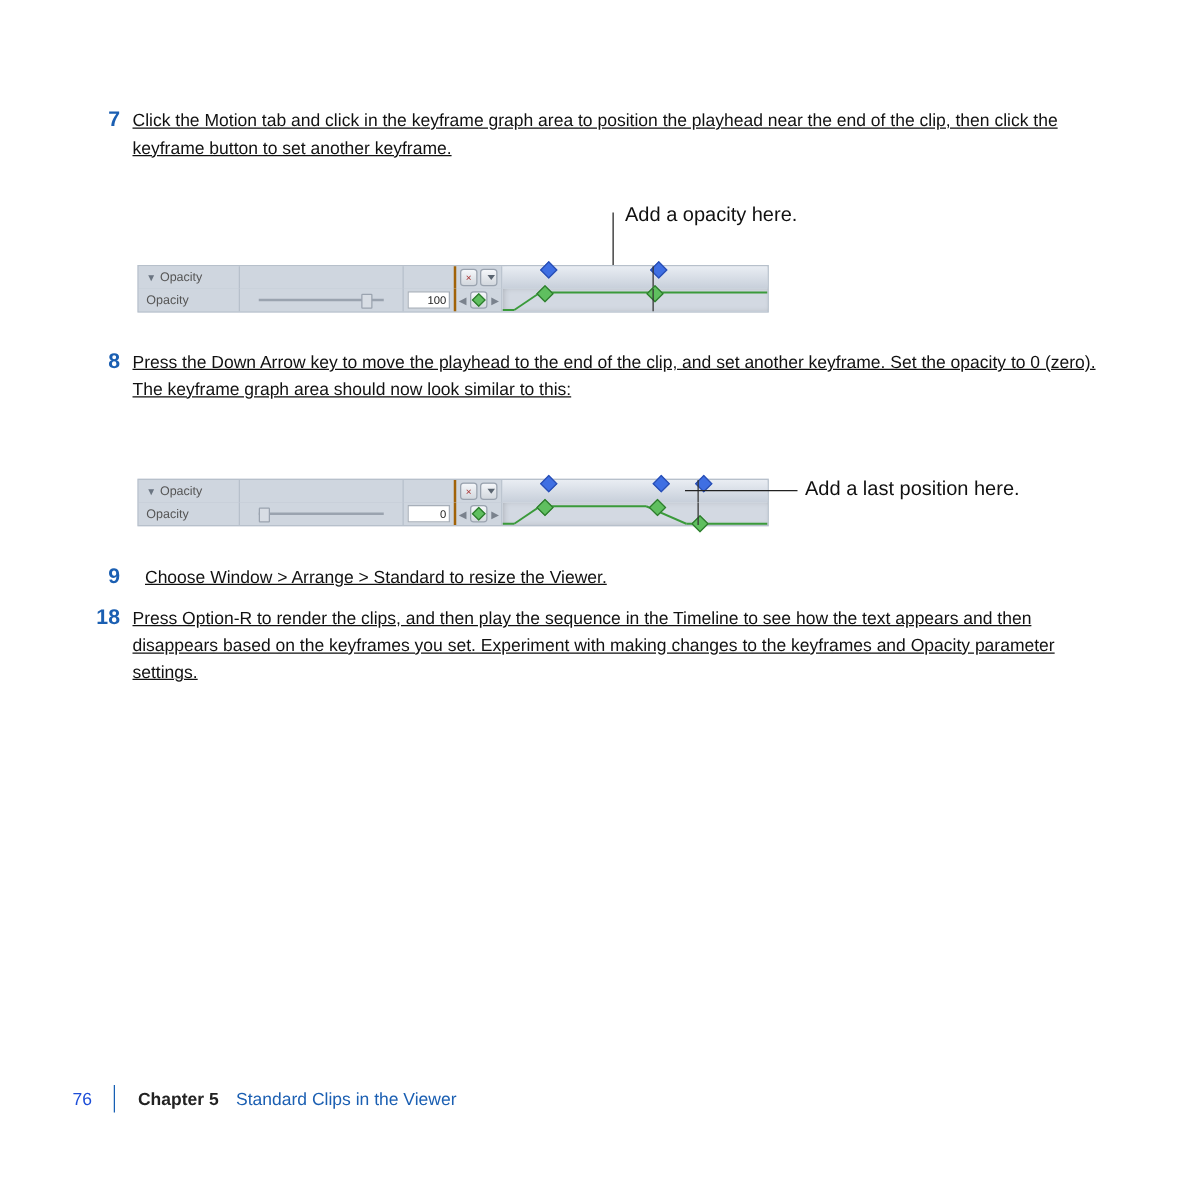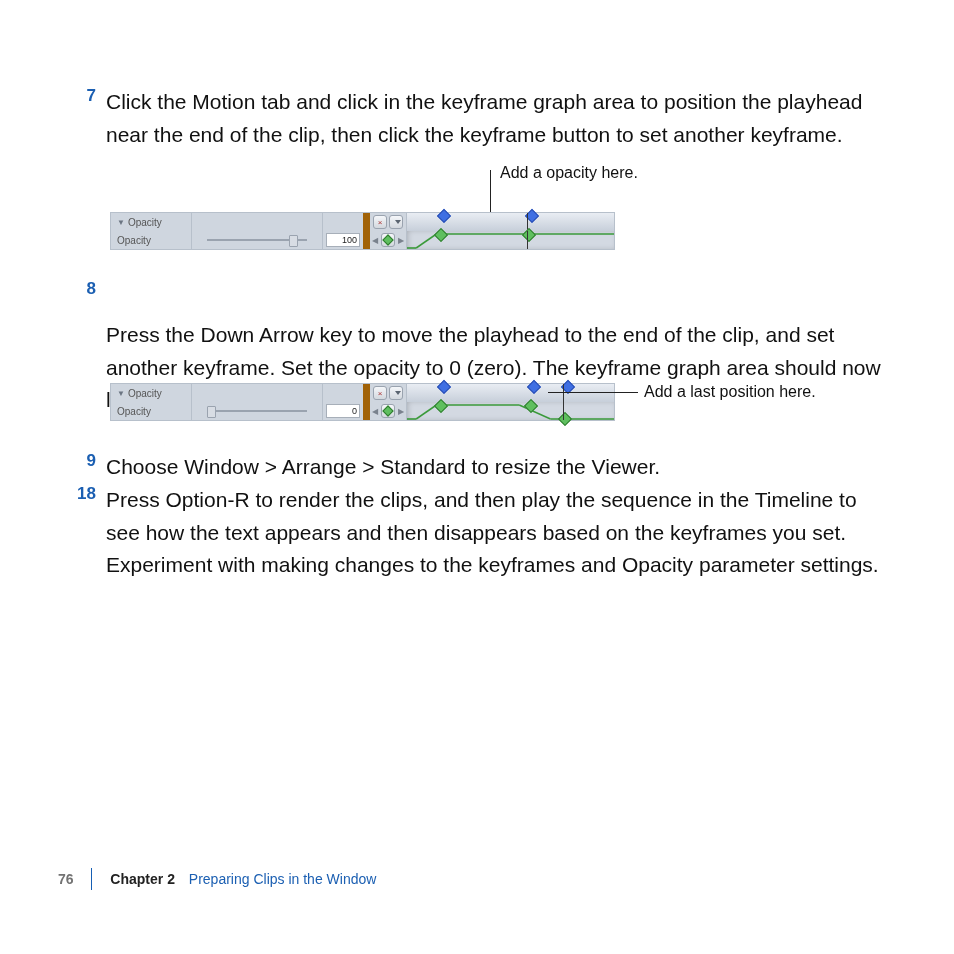--- a/index.html
+++ b/index.html
@@ -18,21 +18,22 @@
   .step-num{
     position:absolute;
     text-align:right;
     color:#1b5fb2;
     font-weight:600;
     font-size:17px;
   }
   .step-text{
     position:absolute;
     line-height:1.55;
-    font-size:21px;
+    font-size:14px;
+    text-decoration:underline;
   }
 
   
   
   
   .panel{
     position:absolute;
     border:1px solid #b7c0cb;
     background:#cfd6df;
     box-sizing:border-box;
@@ -57,21 +58,21 @@
     display:flex;align-items:center;justify-content:center;position:relative;
   }
   .panel .slider-track{
     width:100px;height:2px;background:#9aa3af;position:relative;
   }
   .panel .slider-thumb{
     position:absolute;top:-4px;width:7px;height:10px;
     background:#d8dde4;border:1px solid #9aa3af;border-radius:1px;
   }
   .panel .cell-value-wrap{
-    width:40px;height:100%;border-right:7px solid #a16207;
+    width:40px;height:100%;border-right:2px solid #a16207;
     display:flex;align-items:center;justify-content:center;
   }
   .panel .value-box{
     width:30px;height:12px;background:#fff;border:1px solid #a7afb9;
     display:flex;align-items:center;justify-content:flex-end;padding-right:2px;
     font-size:9px;color:#222;
   }
   .panel .cell-btns{
     width:36px;height:100%;border-right:1px solid #b7c0cb;
     display:flex;align-items:center;justify-content:center;gap:2px;
@@ -115,21 +116,21 @@
   
   .callout{position:absolute;font-size:16px;color:#111;}
   .lead-v{position:absolute;width:1px;background:#222;}
   .lead-h{position:absolute;height:1px;background:#222;}
 
   
   
   
   .footer{position:absolute;left:58px;right:0;bottom:60px;height:26px;
           font-size:14px;}
-  .footer .pn{font-weight:700;color:#737373;}
+  .footer .pn{font-weight:400;color:#1d4ed8;}
   .footer .sep{display:inline-block;width:1px;height:22px;background:#165fb4;
                margin:0 14px -6px 14px;}
   .footer .ch{font-weight:600;color:#222;}
   .footer .title{color:#1b5fb2;margin-left:10px;}
 </style>
 </head>
 <body>
 
 <div class="page">
 
@@ -188,21 +189,21 @@
         </svg>
         <div class="kdot green" style="left:29px;top:-1px;"></div>
         <div class="kdot green" style="left:117px;top:-1px;"></div>
         <div class="playhead" style="left:120px;"></div>
       </div>
     </div>
   </div>
 
   <div class="step">
     <div class="step-num" style="left:78px;top:279px;width:18px;">8</div>
-    <div class="step-text" style="left:106px;top:279px;width:785px;margin-top:40px;">Press the Down Arrow key to move the playhead to the end of the clip, and set another keyframe. Set the opacity to 0 (zero). The keyframe graph area should now look similar to this:</div>
+    <div class="step-text" style="left:106px;top:279px;width:785px;">Press the Down Arrow key to move the playhead to the end of the clip, and set another keyframe. Set the opacity to 0 (zero). The keyframe graph area should now look similar to this:</div>
   </div>
 
   <div class="panel" style="left:110px;top:383px;width:505px;height:38px;">
     <div class="hdr-row">
       <div class="cell-label">
         <span class="disclosure">▼</span>
         <span>Opacity</span>
       </div>
       <div class="cell-slider"></div>
       <div class="cell-value-wrap"></div>
@@ -252,28 +253,28 @@
         <div class="playhead" style="left:156px;"></div>
       </div>
     </div>
   </div>
 
   <div class="lead-h" style="left:548px;top:392px;width:90px;"></div>
   <div class="callout" style="left:644px;top:383px;">Add a last position here.</div>
 
   <div class="step">
     <div class="step-num" style="left:78px;top:451px;width:18px;">9</div>
-    <div class="step-text" style="left:106px;top:451px;width:785px;">Choose Window &gt; Arrange &gt; Standard to resize the Viewer.</div>
+    <div class="step-text" style="left:116px;top:451px;width:785px;">Choose Window &gt; Arrange &gt; Standard to resize the Viewer.</div>
   </div>
 
   <div class="step">
     <div class="step-num" style="left:72px;top:484px;width:24px;">18</div>
     <div class="step-text" style="left:106px;top:484px;width:785px;">Press Option-R to render the clips, and then play the sequence in the Timeline to see how the text appears and then disappears based on the keyframes you set. Experiment with making changes to the keyframes and Opacity parameter settings.</div>
   </div>
 
   <div class="footer">
     <span class="pn">76</span>
     <span class="sep"></span>
-    <span class="ch">Chapter 2</span>
-    <span class="title">Preparing Clips in the Window</span>
+    <span class="ch">Chapter 5</span>
+    <span class="title">Standard Clips in the Viewer</span>
   </div>
 
 </div>
 
 </body></html>

